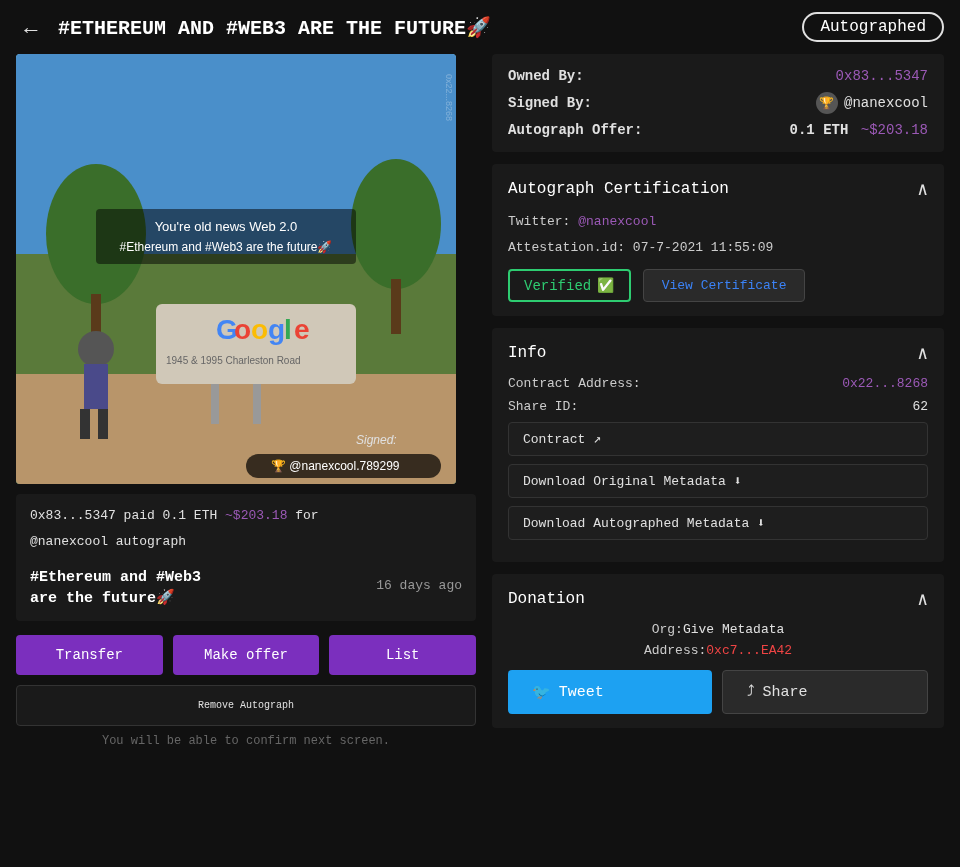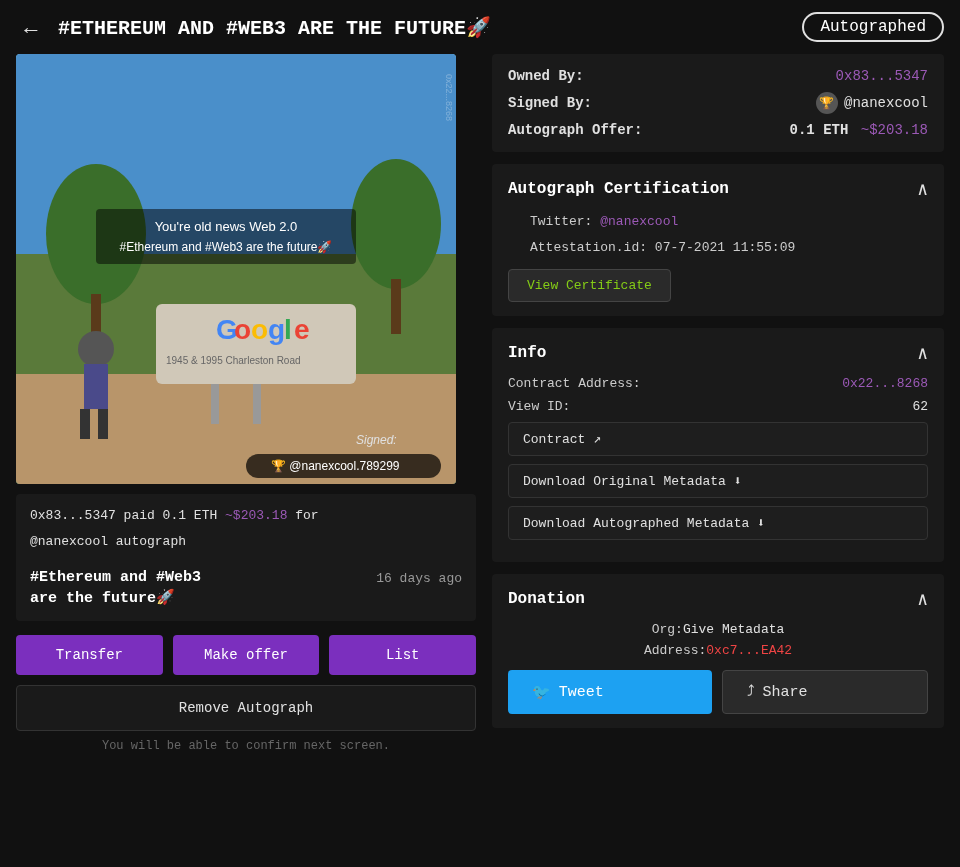--- a/index.html
+++ b/index.html
@@ -98,21 +98,21 @@
       font-size: 15px;
       font-weight: bold;
       color: #fff;
       line-height: 1.4;
       display: inline-block;
     }
     .time-ago {
       float: right;
       font-size: 13px;
       color: #999;
-      margin-top: 4px;
+      margin-top: 11px;
     }
 
     
     .action-row {
       display: flex;
       gap: 10px;
       margin-top: 14px;
     }
     .btn-purple {
       background: #7b2fbe;
@@ -125,21 +125,21 @@
       cursor: pointer;
       flex: 1;
     }
 
     .remove-btn {
       background: #1a1a1a;
       color: #e0e0e0;
       border: 1px solid #333;
       border-radius: 4px;
       padding: 14px;
-      font-size: 14px;
+      font-size: 10px;
       font-family: 'Courier New', Courier, monospace;
       cursor: pointer;
       width: 100%;
       margin-top: 10px;
       text-align: center;
     }
 
     .confirm-note {
       text-align: center;
       color: #666;
@@ -199,35 +199,34 @@
     }
 
     .section-header {
       display: flex;
       justify-content: space-between;
       align-items: center;
       margin-bottom: 12px;
     }
     .section-title {
       font-size: 16px;
-      font-weight: bold;
+      font-weight: normal;
       color: #fff;
       text-align: center;
     }
     .chevron-icon {
       color: #e0e0e0;
       font-size: 18px;
     }
 
     .cert-row {
       font-size: 13px;
       color: #ccc;
       margin-bottom: 6px;
       line-height: 1.5;
-      margin-left: 22px;
     }
     .cert-row .link-val {
       color: #9b59b6;
     }
 
     .verified-row {
       display: flex;
       align-items: center;
       gap: 12px;
       margin-top: 12px;
@@ -238,21 +237,21 @@
       border-radius: 4px;
       color: #2ecc71;
       padding: 6px 14px;
       font-size: 14px;
       display: flex;
       align-items: center;
       gap: 6px;
     }
     .view-cert-btn {
       background: #2a2a2a;
-      color: #84cc16;
+      color: #3b82f6;
       border: 1px solid #444;
       border-radius: 4px;
       padding: 8px 18px;
       font-family: 'Courier New', Courier, monospace;
       font-size: 13px;
       cursor: pointer;
     }
 
     .info-row {
       display: flex;
@@ -441,35 +440,39 @@
       </div>
       <div class="cert-row">
         <span>Twitter:</span>
         <span class="link-val"> <span>@nanexcool</span></span>
       </div>
       <div class="cert-row">
         <span>Attestation.id:</span>
         <span> <span>07-7-2021 11:55:09</span></span>
       </div>
       <div class="verified-row">
+        <div class="verified-badge">
+          <span>Verified</span>
+          <span>✅</span>
+        </div>
         <button class="view-cert-btn">View Certificate</button>
       </div>
     </div>
 
     <div class="section-card">
       <div class="section-header">
         <span class="section-title">Info</span>
         <span class="chevron-icon">∧</span>
       </div>
       <div class="info-row">
         <span>Contract Address:</span>
         <span class="info-val-purple">0x22...8268</span>
       </div>
       <div class="info-row">
-        <span>View ID:</span>
+        <span>Share ID:</span>
         <span class="info-val">62</span>
       </div>
       <button class="action-link-btn">Contract ↗</button>
       <button class="action-link-btn">Download Original Metadata ⬇</button>
       <button class="action-link-btn">Download Autographed Metadata ⬇</button>
     </div>
 
     <div class="section-card">
       <div class="section-header">
         <span class="section-title">Donation</span>

